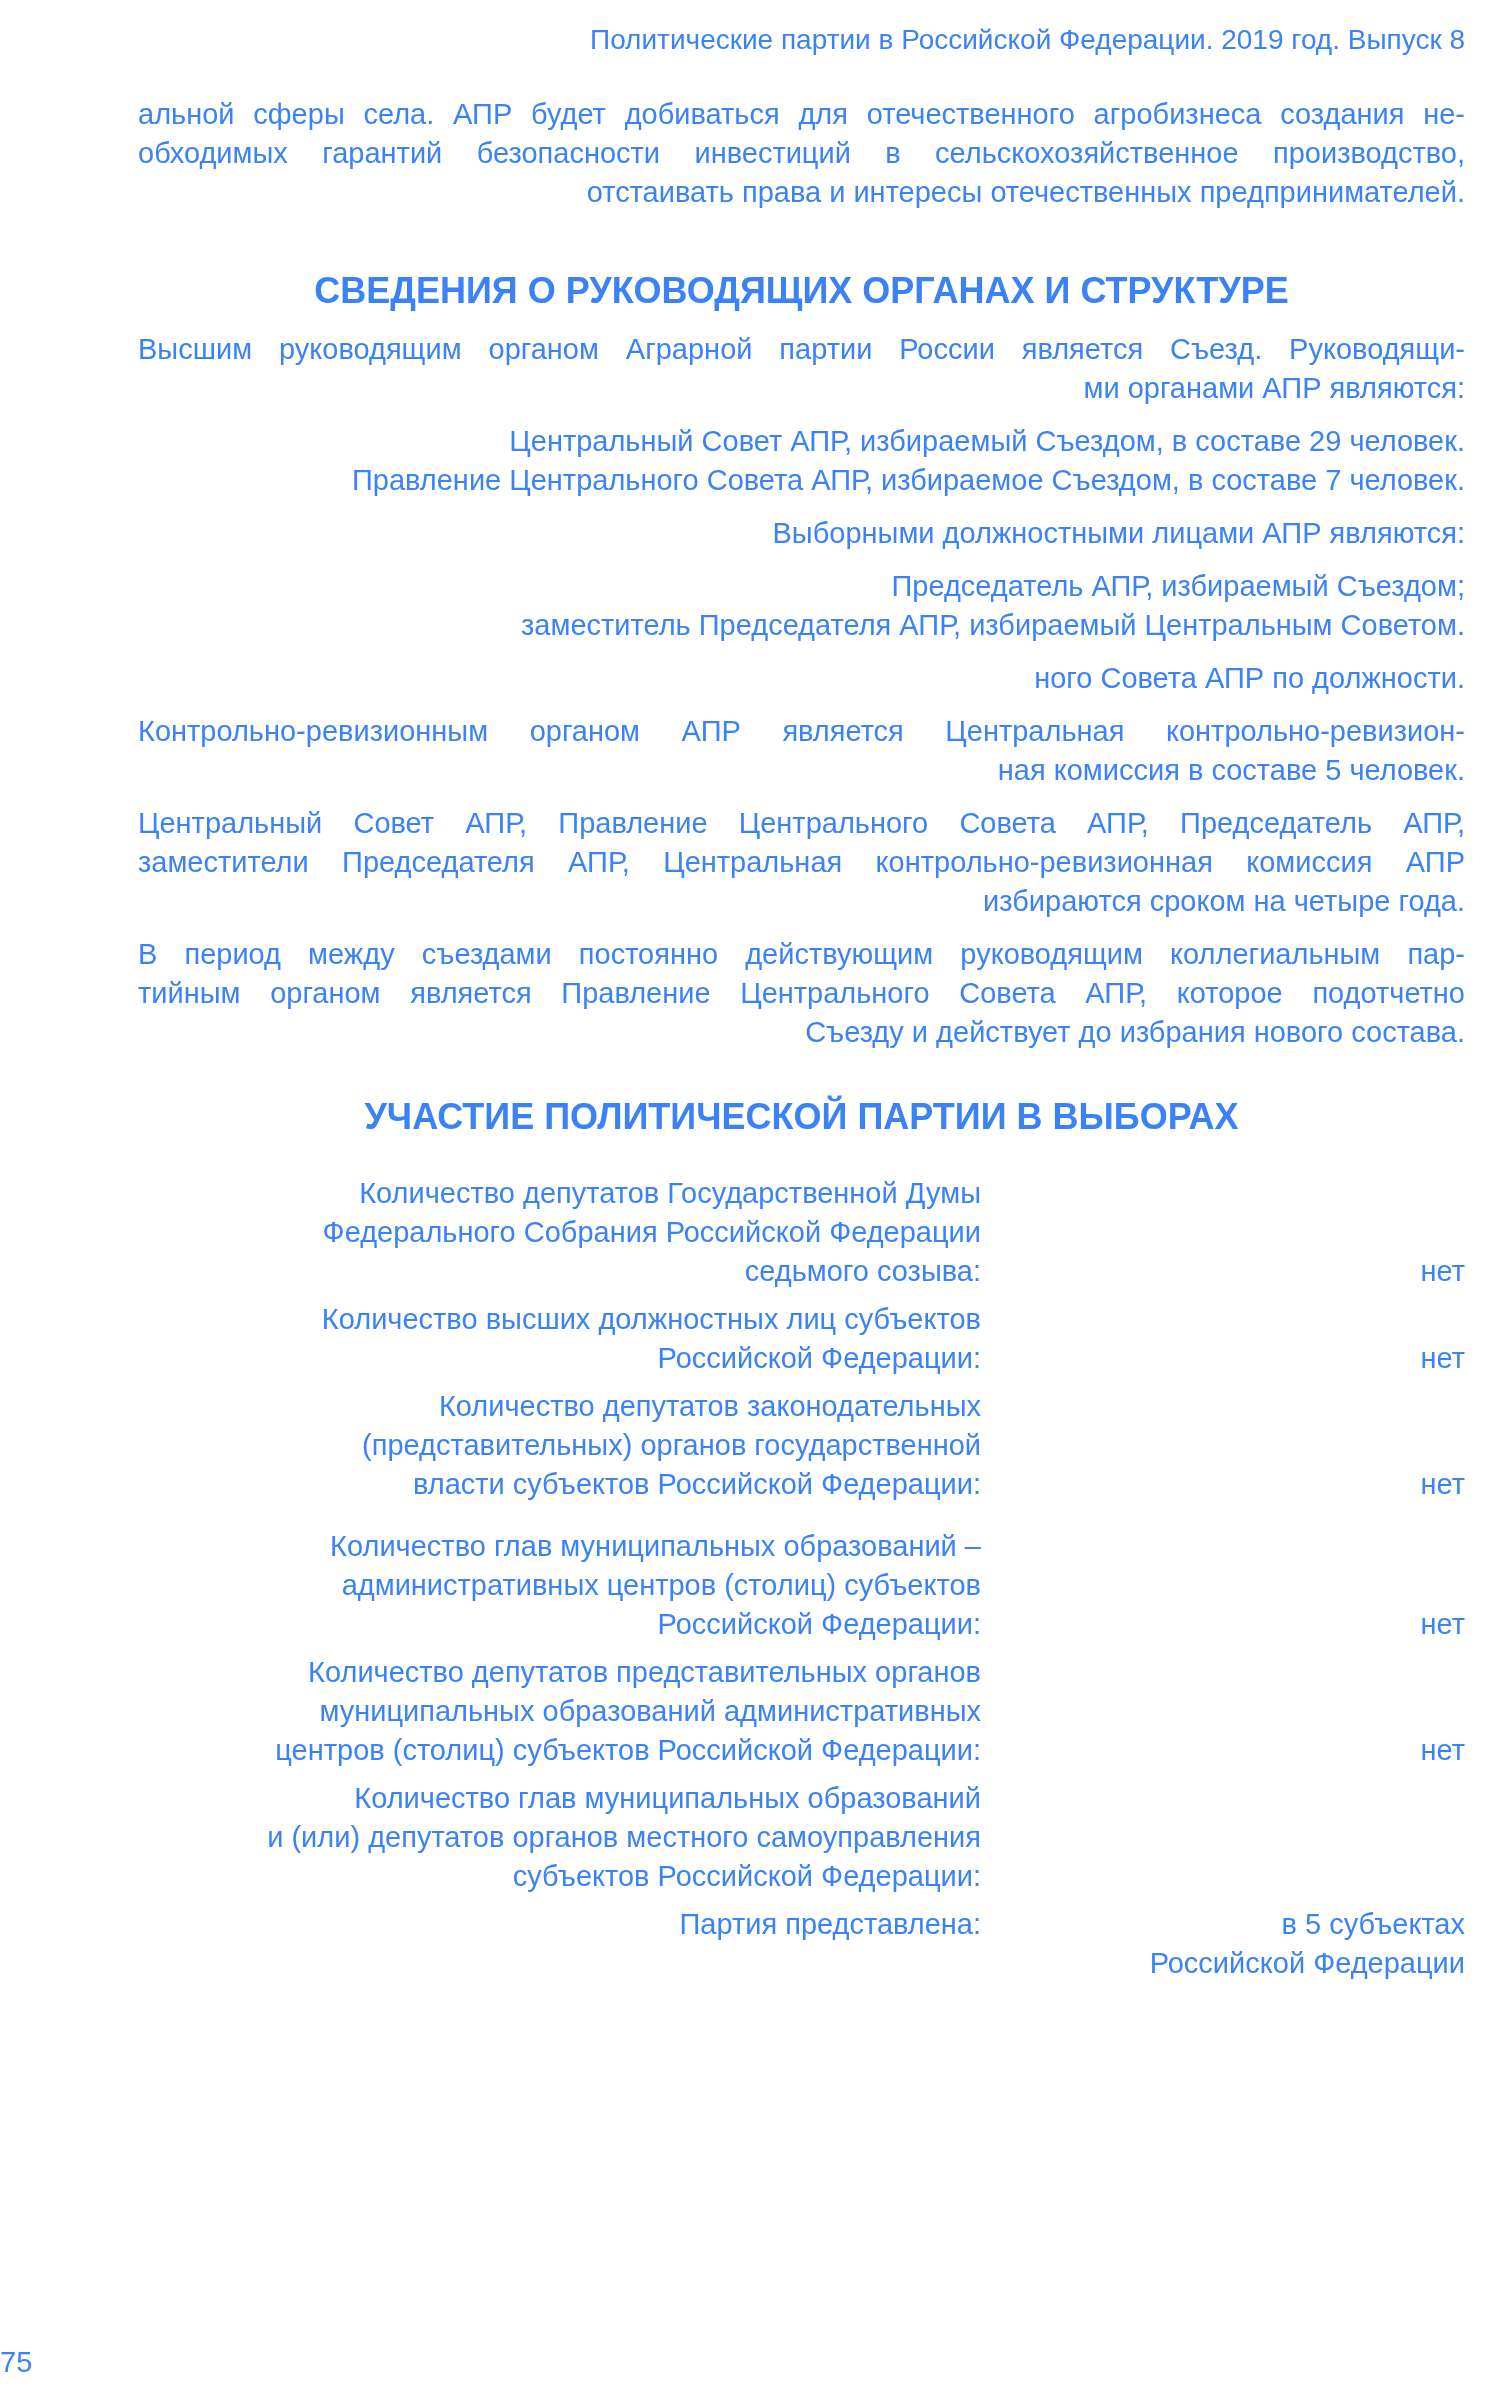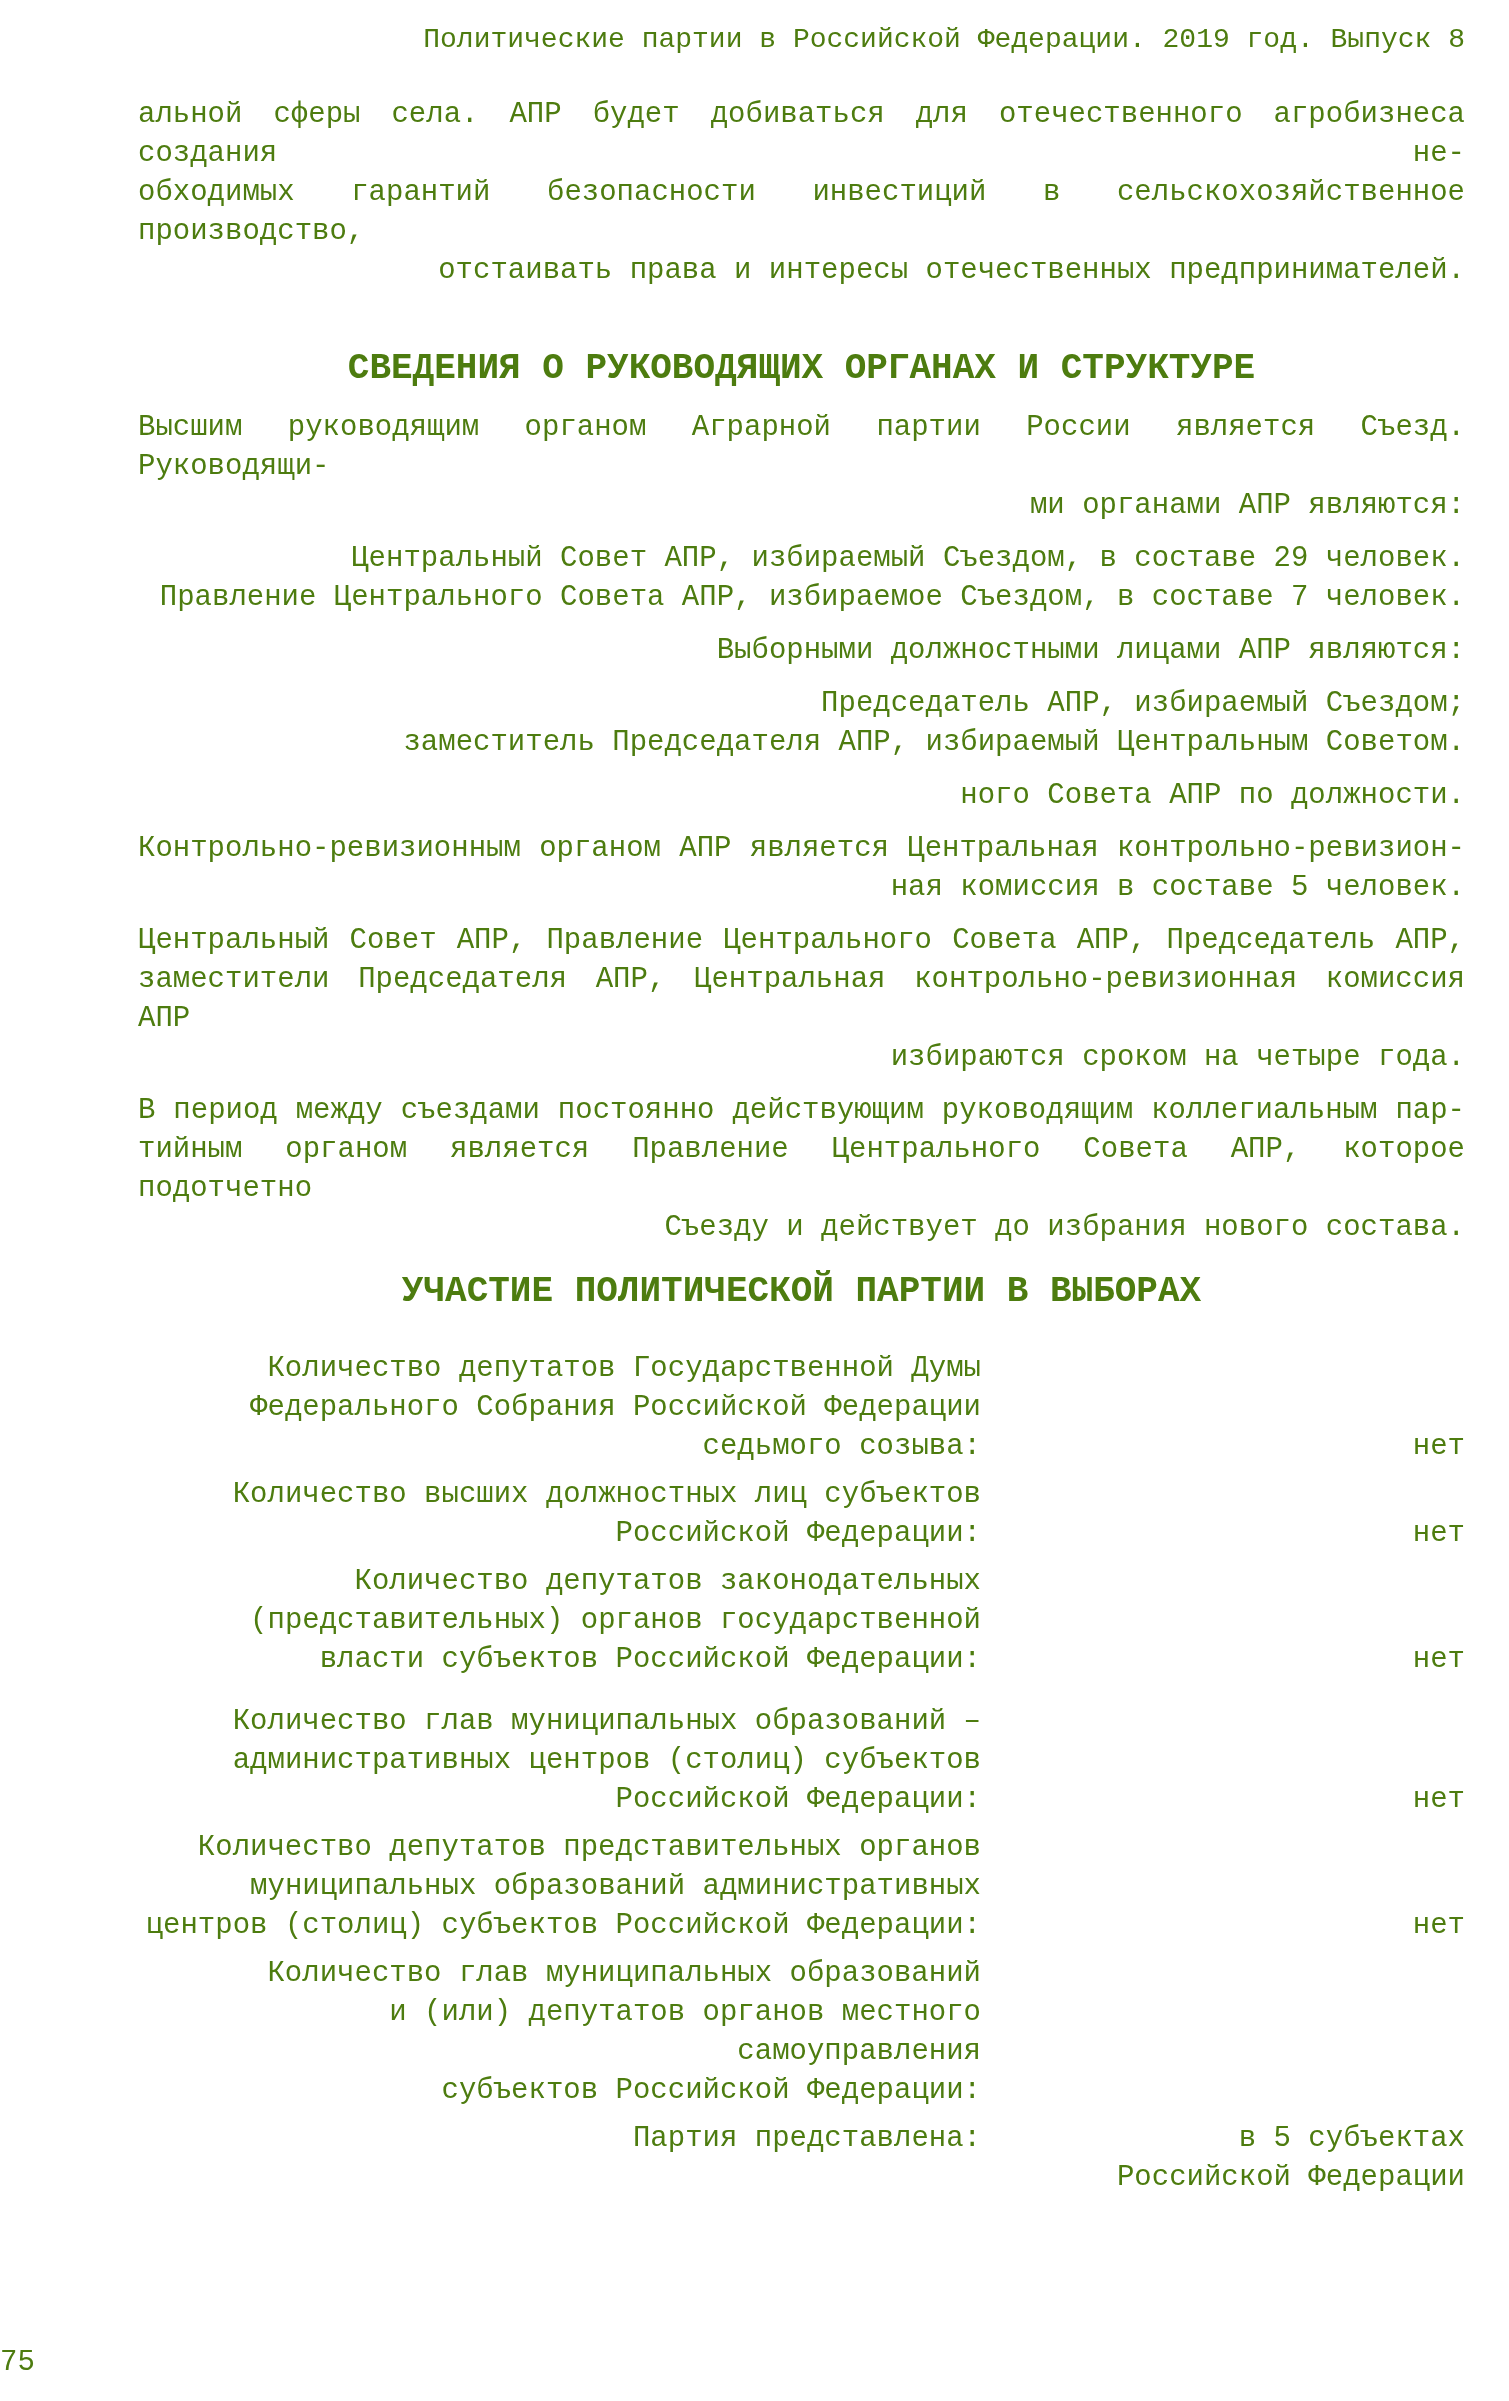--- a/index.html
+++ b/index.html
@@ -5,22 +5,22 @@
   html, body {
     margin: 0;
     padding: 0;
     background: #ffffff;
   }
   .page {
     position: relative;
     width: 1509px;
     height: 2401px;
     background: #ffffff;
-    color: #4d7c0f;
-    font-family: Liberation Mono, monospace;
+    color: #3b82f6;
+    font-family: Liberation Sans, sans-serif;
     font-size: 29px;
     line-height: 39px;
     overflow: hidden;
   }
   .content {
     position: absolute;
     left: 138px;
     top: 20px;
     width: 1327px;
   }
@@ -40,21 +40,21 @@
   }
   .sec-title {
     font-size: 36px;
     line-height: 49px;
     font-weight: bold;
     text-align: center;
     margin: 0;
   }
   #governing-title { margin-top: 54px; }
   #governing-paras { margin-top: 15px; }
-  #elections-title { margin-top: 20px; text-align: center; }
+  #elections-title { margin-top: 40px; text-align: center; }
   #election-items { margin-top: 33px; }
   .item {
     display: grid;
     grid-template-columns: 843px auto;
     margin-top: 9px;
   }
   .item:first-child { margin-top: 8px; }
   .item.gap-before { margin-top: 22.6px; }
   .item .value { align-self: end; }
   .item.value-top .value { align-self: start; }

